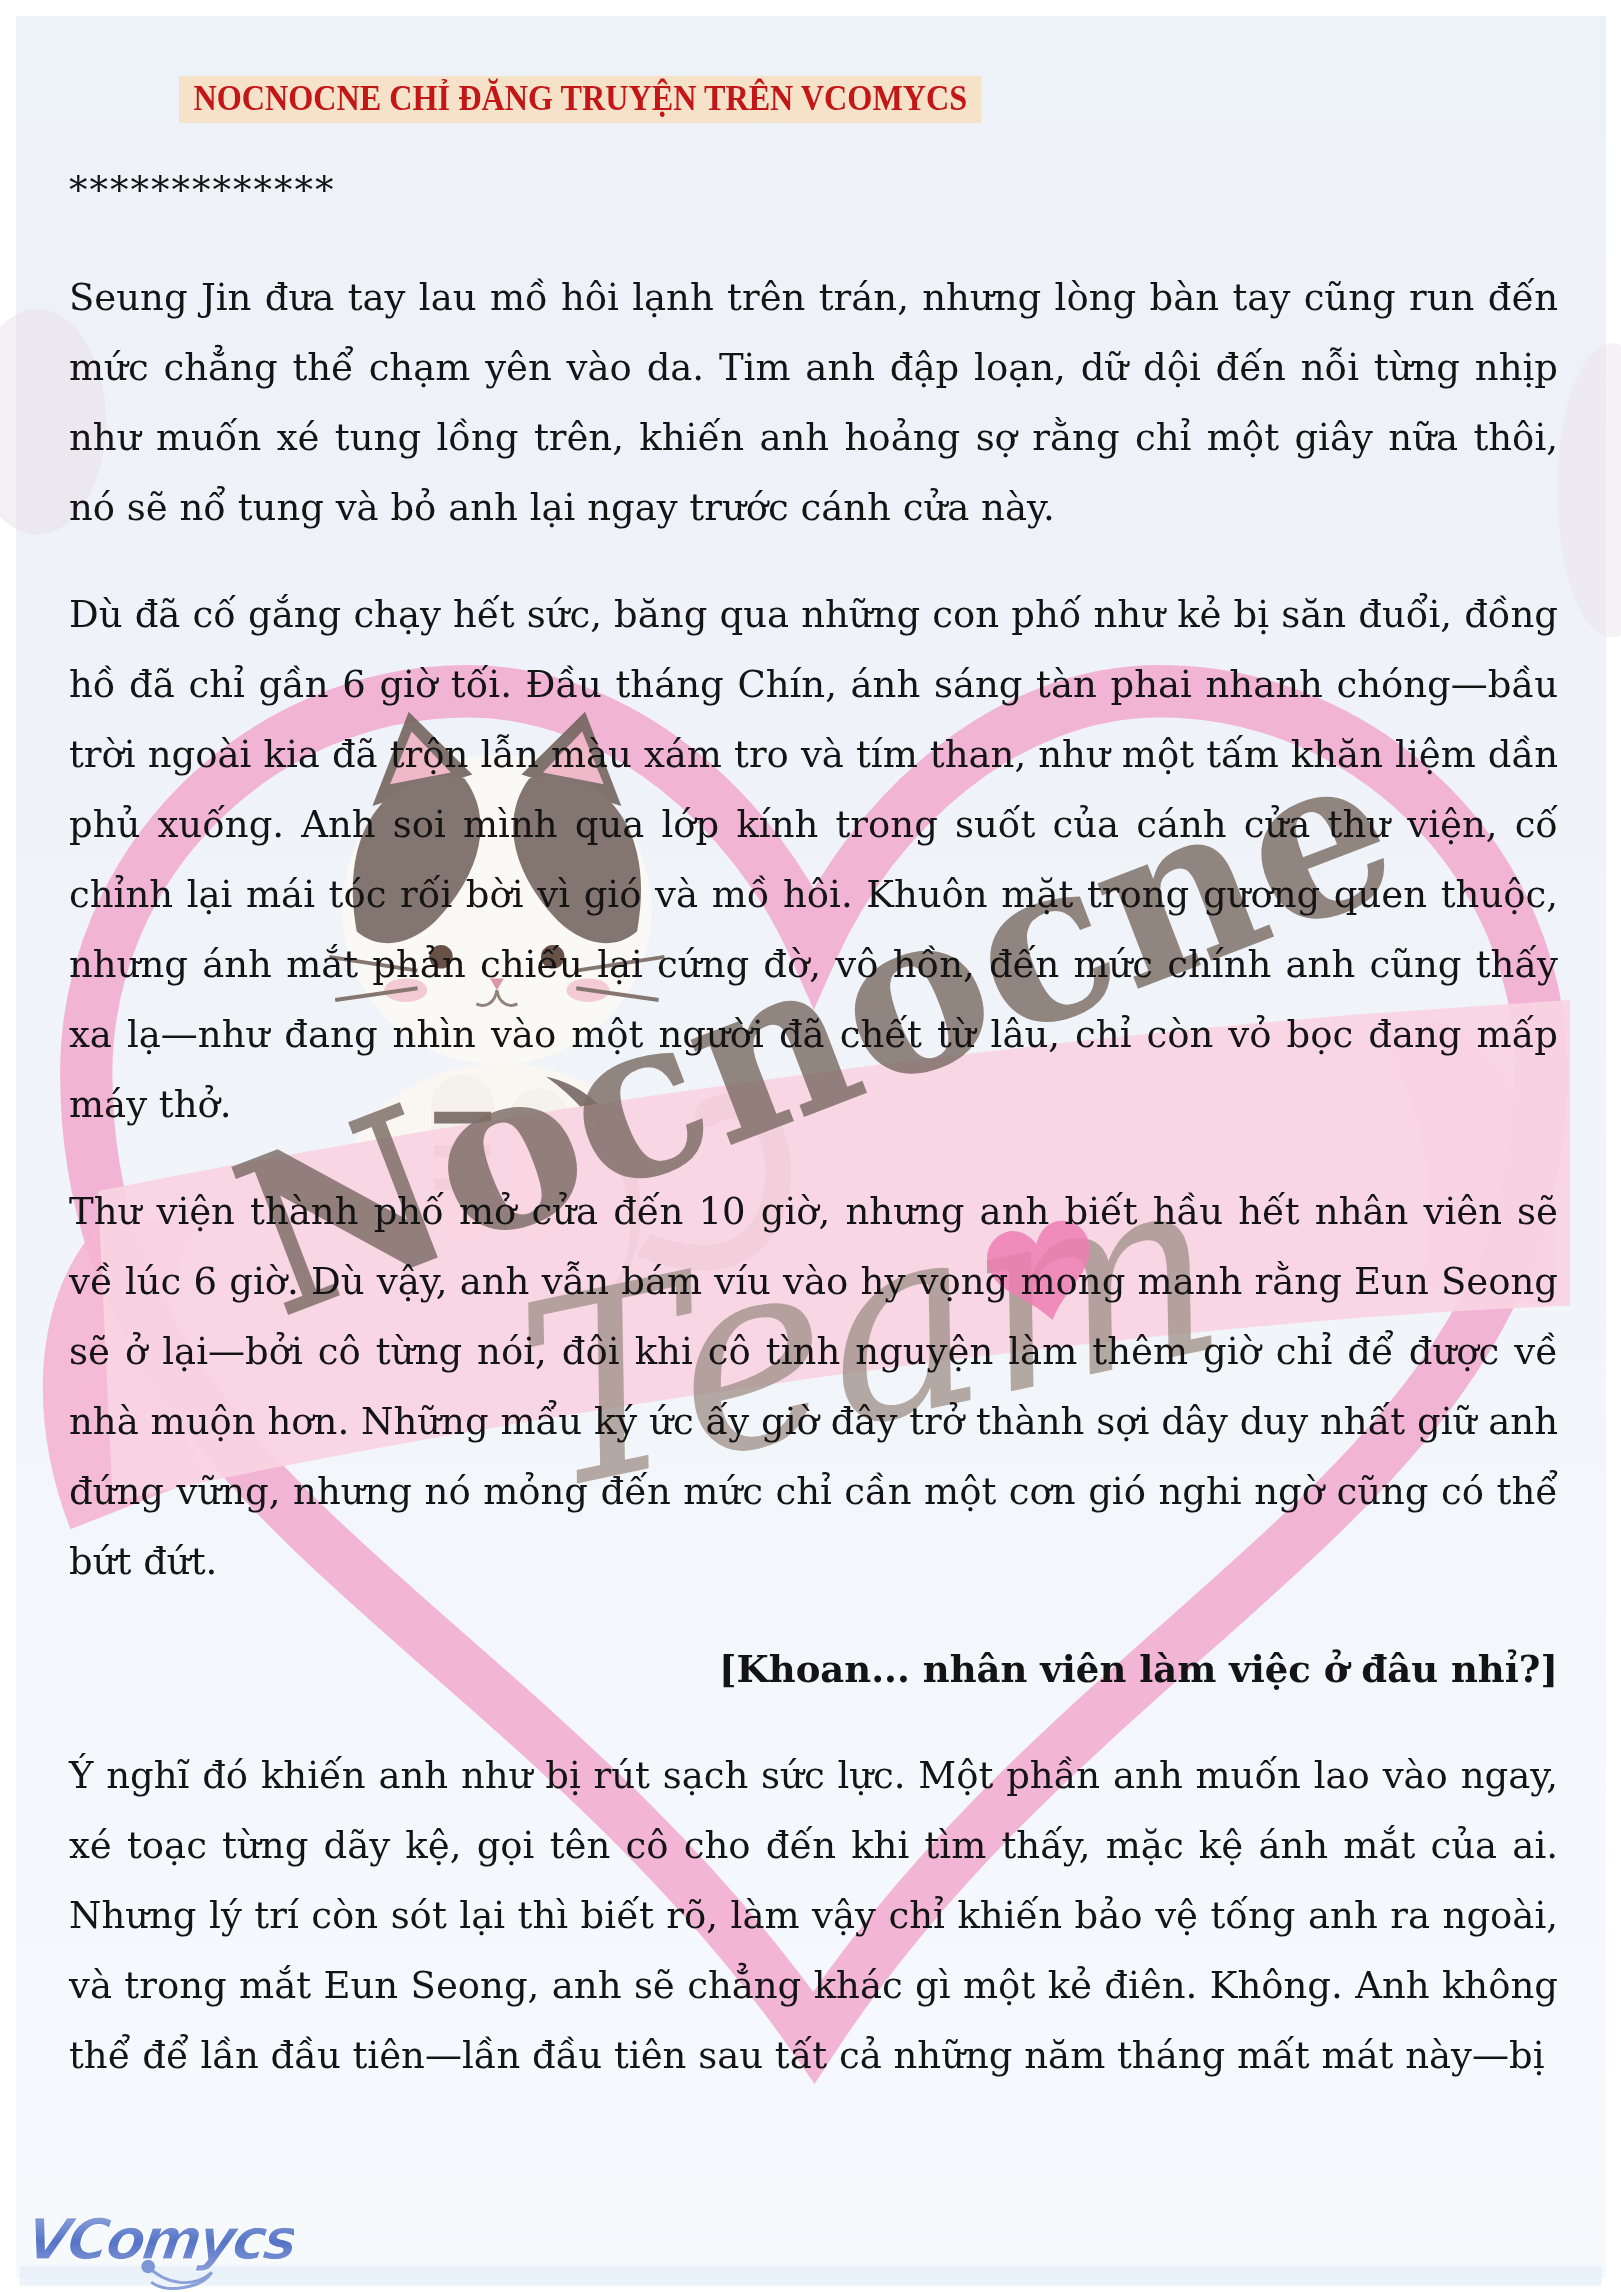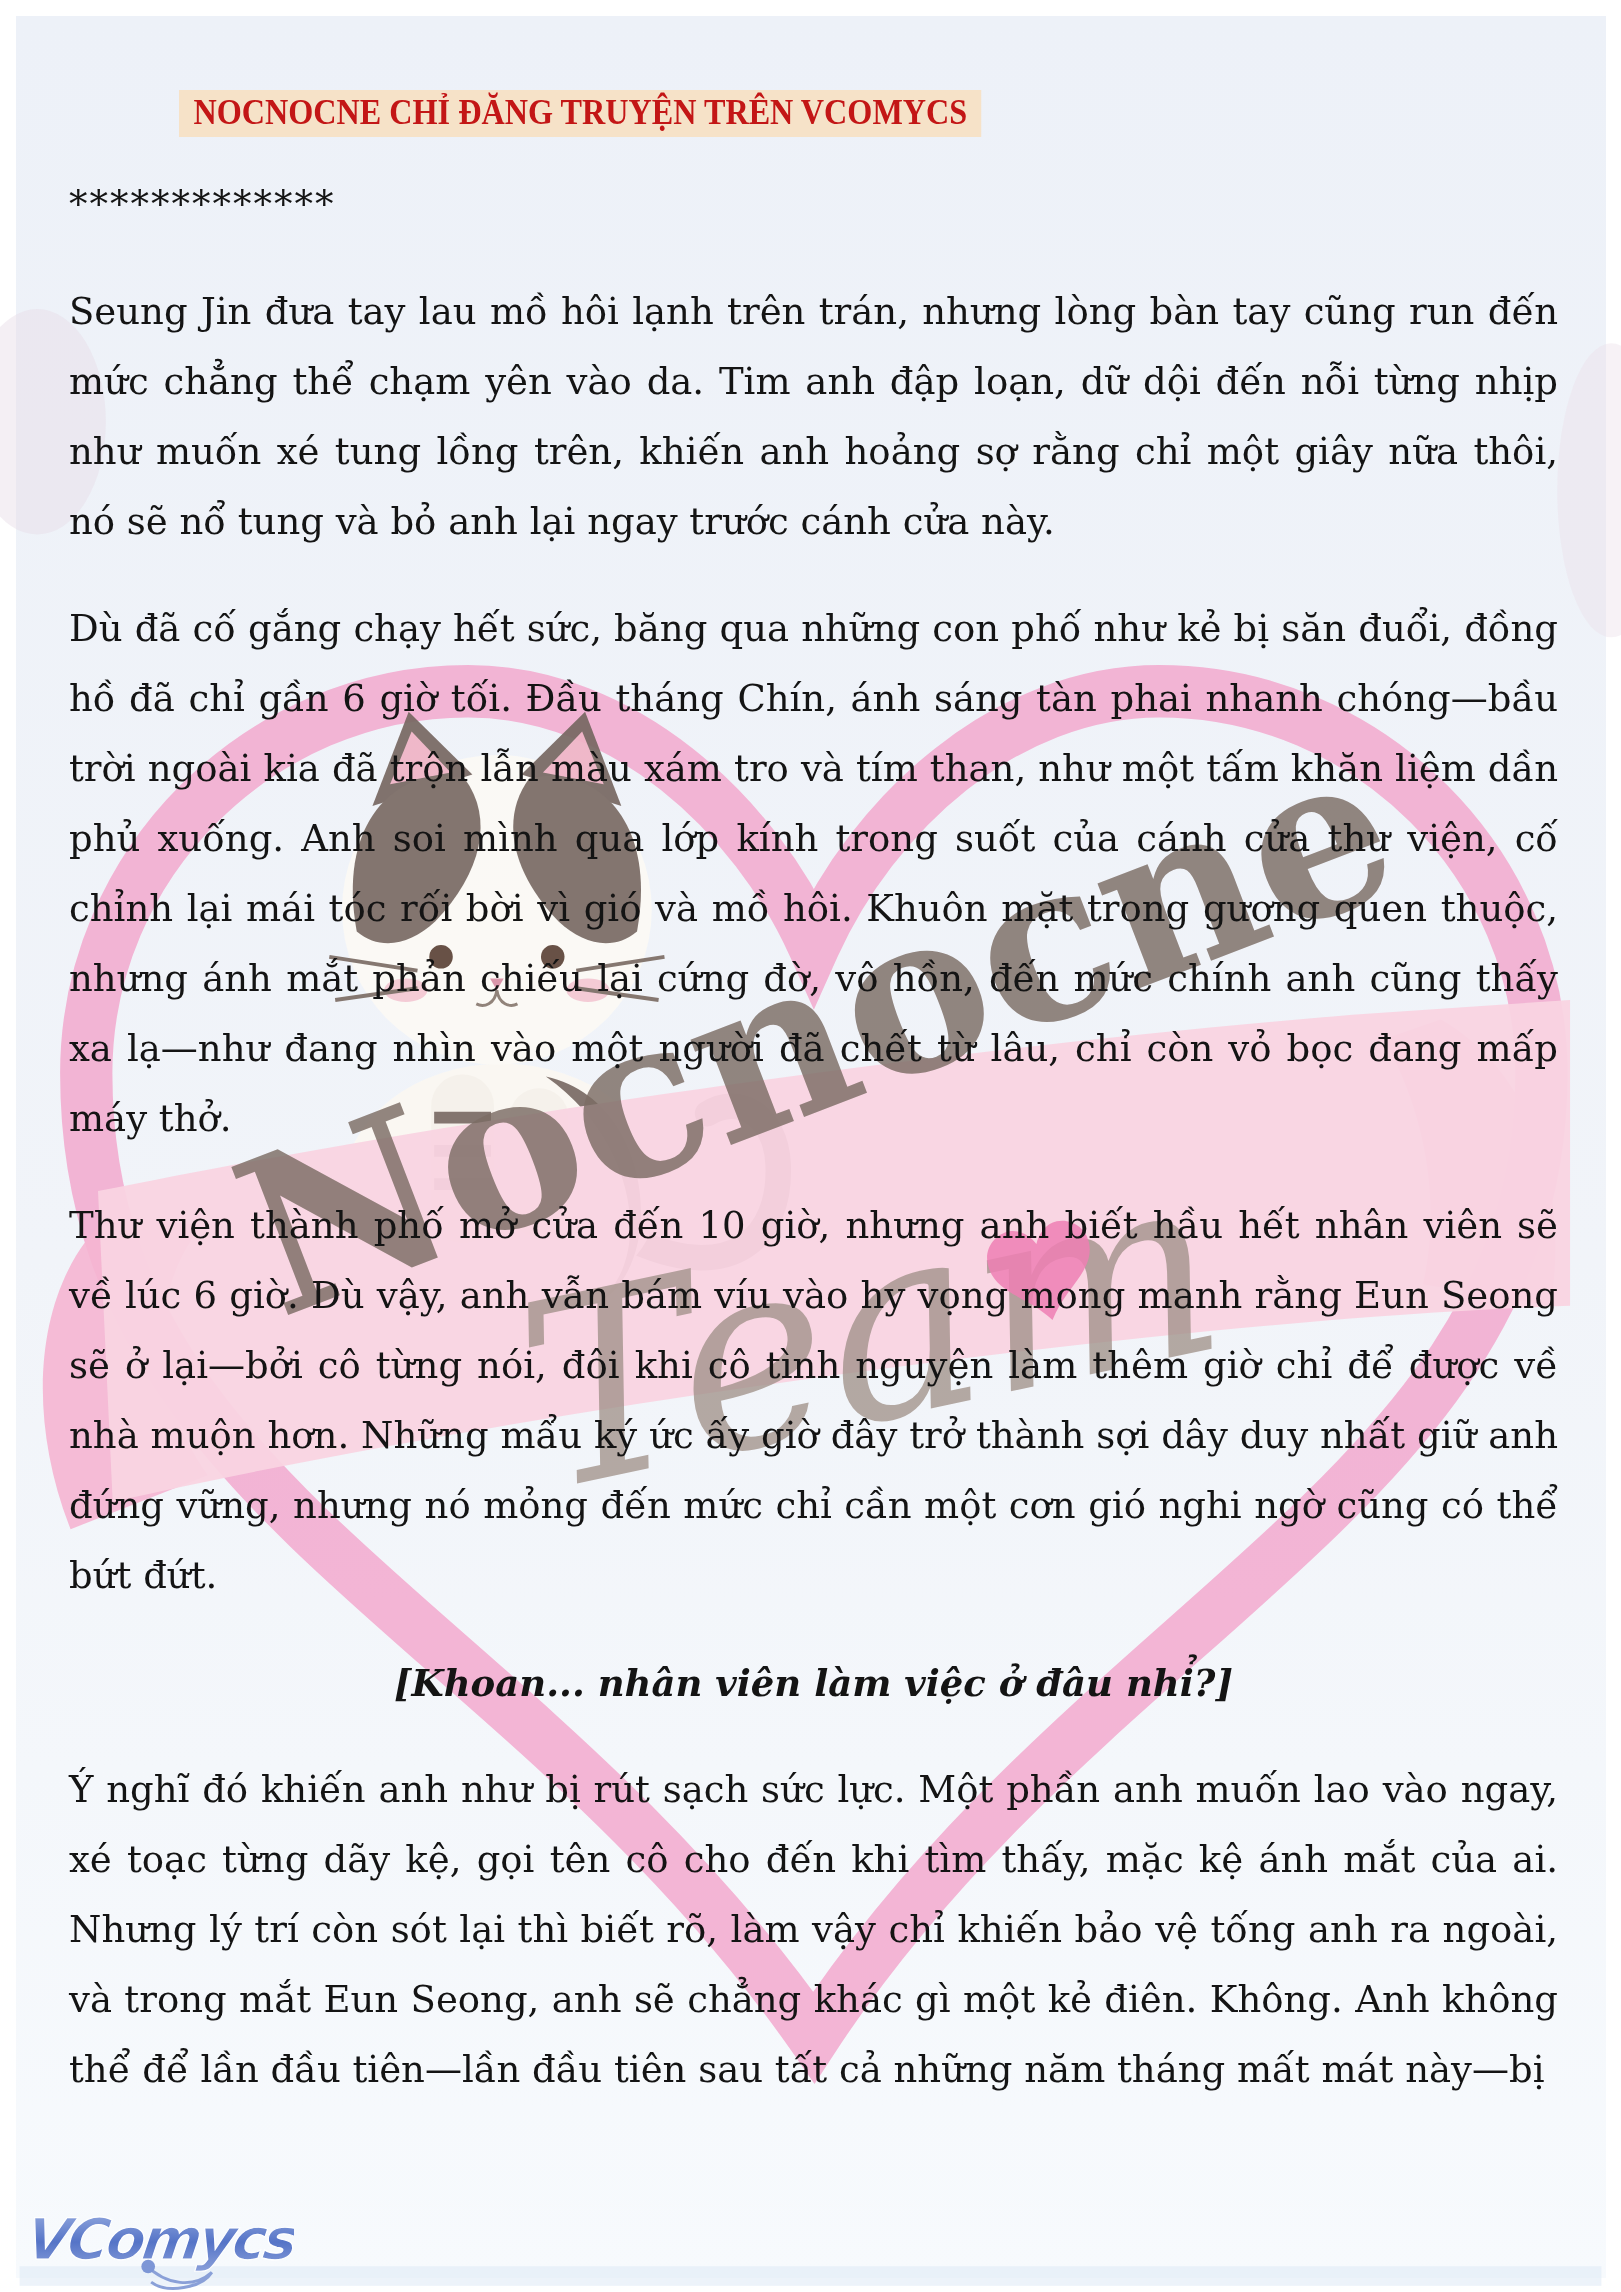--- a/index.html
+++ b/index.html
@@ -12,21 +12,21 @@
   }
   .page-canvas{
     position:absolute;left:15.7px;top:15.7px;width:1590px;height:2262px;
     background:linear-gradient(180deg,#edf1f8 0%,#f1f4f9 55%,#f7fafd 100%);
   }
   .watermark-layer{
     position:absolute;left:0;top:0;width:1621px;height:2293px;
     z-index:1;pointer-events:none;
   }
   .content{
-    position:absolute;left:69px;right:63px;top:90px;z-index:2;
+    position:absolute;left:69px;right:63px;top:76px;z-index:2;
     color:#141414;
   }
   .banner{
     display:inline-block;
     background:#f6e2c8;
     color:#c31616;
     font-family:"Liberation Serif", serif;
     font-weight:bold;
     font-size:35px;
     line-height:39px;
@@ -41,23 +41,22 @@
     font-size:37px;
     line-height:70px;
     text-align:justify;
     margin:0 0 37px 0;
   }
   .body-text p.stars{
     letter-spacing:2px;
     text-align:left;
   }
   .body-text p.callout{
-    font-style:italic;
     font-weight:bold;
-    text-align:center;
+    text-align:right;
   }
   .body-text p.last{margin-bottom:0;}
   .logo-wrap{
     position:absolute;left:19.6px;top:2194px;z-index:3;width:274px;height:98px;
   }
 </style>
 </head>
 <body>
 
 <div class="page-canvas"></div>

